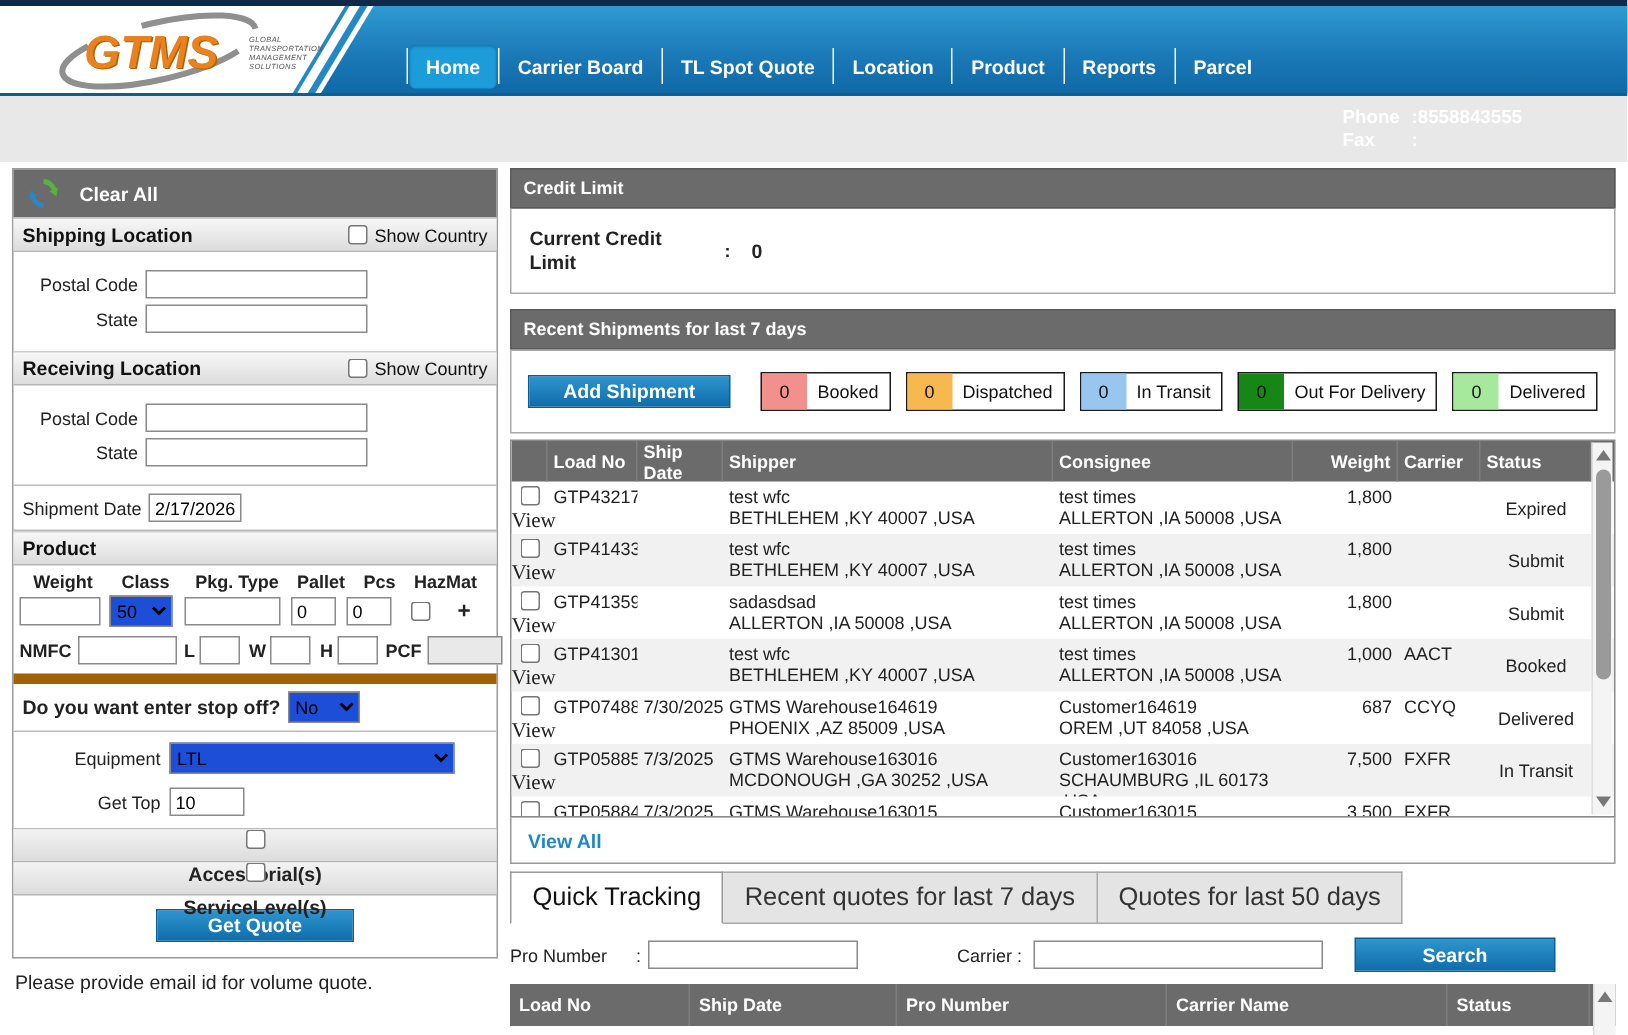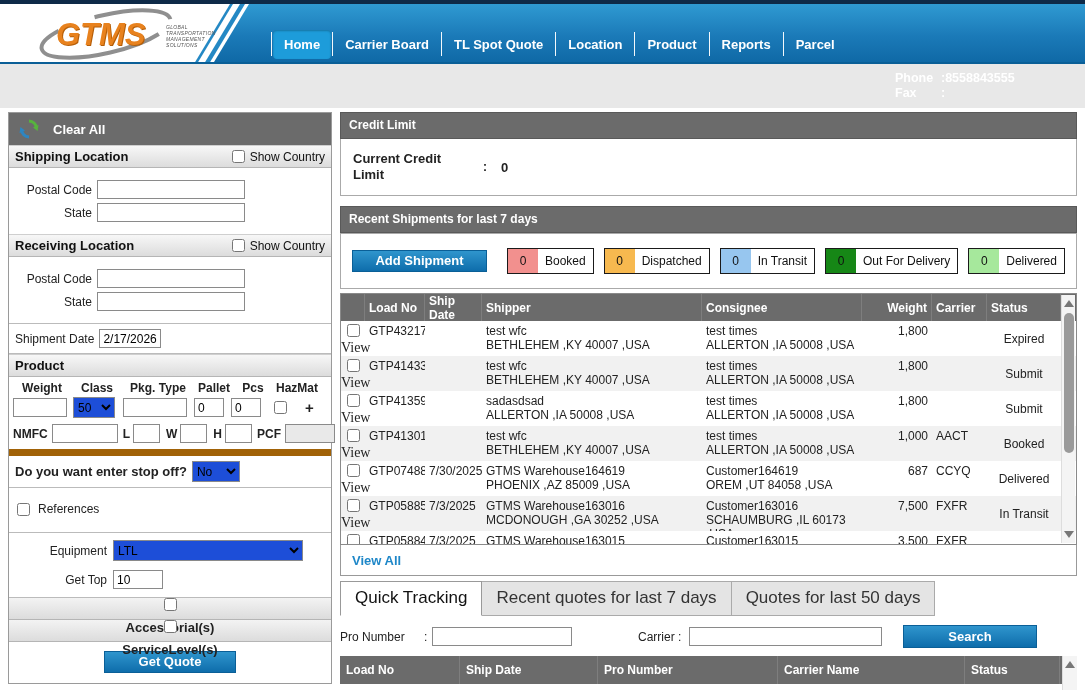--- a/index.html
+++ b/index.html
@@ -257,24 +257,20 @@
       <input type="text" style="width: 27px; margin-right: 5px;">
       <span style="margin-right:4px;">PCF</span>
       <input type="text" style="width: 50px; background: rgb(233, 233, 233);" disabled="" value="">
     </div>
 
     <div class="stopoff-row">
       <span>Do you want enter stop off?</span>
       <select style="margin-left:5px;width:48px;"><option>No</option></select>
     </div>
 
-    <div class="ref-row">
-      <input type="checkbox" style="">
-      <span>References</span>
-    </div>
 
     <div class="equip-row">
       <span class="flab">Equipment</span>
       <select style="width:190px;"><option>LTL</option></select>
     </div>
     <div class="gettop-row">
       <span class="flab">Get Top</span>
       <input type="text" style="width: 50px;" value="10">
     </div>
 

